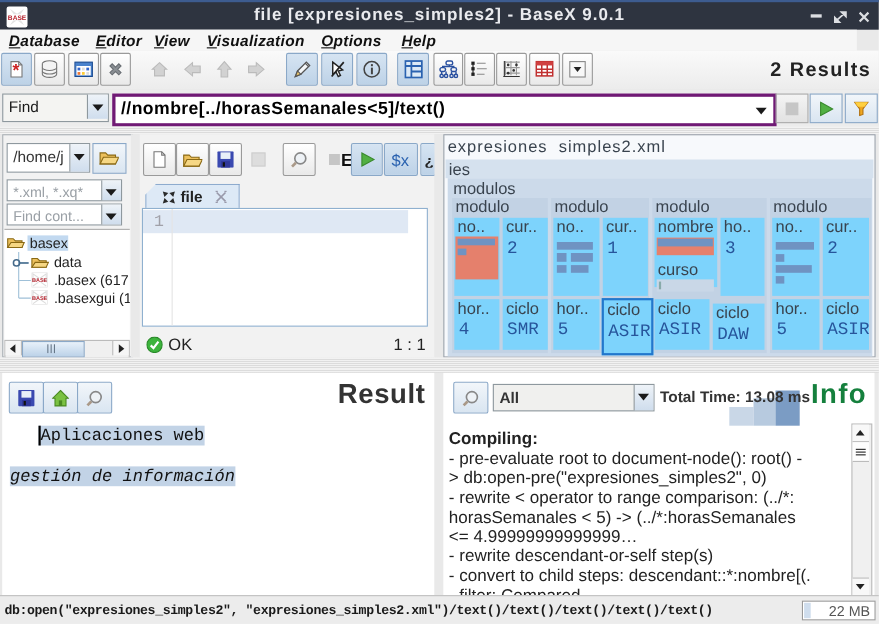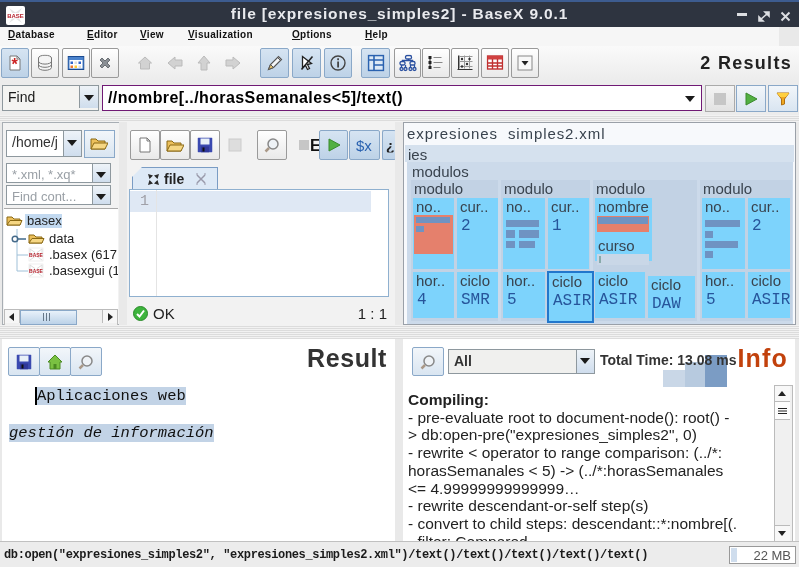--- a/index.html
+++ b/index.html
@@ -3,37 +3,37 @@
 <meta charset="utf-8">
 <style>
   html,body{margin:0;padding:0;}
   #win{position:relative;width:799px;height:567px;background:#e9e9e9;font-family:"Liberation Sans",sans-serif;overflow:hidden;}
   .abs{position:absolute;}
   
   #titlebar{left:0;top:0;width:799px;height:27px;background:#2e3440;}
   #titletop{left:0;top:0;width:799px;height:2px;background:#3d5c90;}
   #title{left:0;top:5px;width:799px;text-align:center;color:#e9eaee;font-size:15.5px;font-weight:bold;letter-spacing:0.85px;}
   
-  #menubar{left:0;top:27px;width:779px;height:19px;background:#f6f6f6;color:#111;font-size:10px;font-weight:600;letter-spacing:0.3px;}
+  #menubar{left:0;top:27px;width:779px;height:19px;background:#f6f6f6;color:#111;font-size:14px;font-weight:600;letter-spacing:0.3px;font-style:italic;}
   .mi{position:absolute;top:2px;}
   .mi u{text-decoration:underline;}
   
   #toolbar{left:0;top:46px;width:799px;height:35px;background:linear-gradient(#fafafa,#ececec);border-bottom:1px solid #d8d8d8;}
   .tbtn{position:absolute;top:2px;height:28px;background:linear-gradient(#ffffff,#e9e9e9);border:1px solid #9a9a9a;border-radius:2px;}
   .tbtn.blue{background:linear-gradient(#d6e4f2,#bdd2e7);border-color:#8aa8c8;}
   .tbtn.noborder{border-color:transparent;background:transparent;}
   .tbtn svg{position:absolute;left:50%;top:50%;transform:translate(-50%,-50%);}
   #results{right:7px;top:7px;font-size:18px;font-weight:bold;color:#222;letter-spacing:1.3px;position:absolute;}
   
   #querybar{left:0;top:81px;width:799px;height:34px;background:#ececec;}
   #findcombo{position:absolute;left:2px;top:4px;width:95px;height:24px;background:#f4f4f2;border:1px solid #8e989e;}
   #findcombo .txt{position:absolute;left:5px;top:3px;font-size:14px;color:#1a1a1a;}
   #findcombo .arrow{position:absolute;right:0;top:0;width:18px;height:22px;background:linear-gradient(#eef3f8,#cfdded);border-left:1px solid #8e989e;}
   .darr{width:0;height:0;border-left:5px solid transparent;border-right:5px solid transparent;border-top:6px solid #1a1a1a;position:absolute;left:4px;top:9px;}
-  #qinput{position:absolute;left:102px;top:4px;width:598px;height:24px;background:#fff;border:1px solid #701a75;}
+  #qinput{position:absolute;left:102px;top:4px;width:598px;height:24px;background:#fff;border:3px solid #701a75;}
   #qinput .txt{position:absolute;left:5px;top:3px;font-size:16px;font-weight:bold;letter-spacing:0.4px;color:#000;}
   #qinput .arrow{position:absolute;right:0;top:0;width:20px;height:22px;background:#fff;}
   .qbtn{position:absolute;top:4px;width:28px;height:25px;background:linear-gradient(#f2f6fa,#d9e5f1);border:1px solid #8aa8c8;}
   .qbtn svg{position:absolute;left:50%;top:50%;transform:translate(-50%,-50%);}
   
   .hsplit{left:0;width:799px;background:repeating-linear-gradient(#f2f2f2 0 1px,#dcdcdc 1px 2px);}
   
   #files{left:2px;top:122px;width:117px;height:201px;background:#f2f2f2;border:1px solid #a8aeb4;}
   .combo{position:absolute;background:#fff;border:1px solid #8e989e;}
   .combo .txt{position:absolute;left:5px;top:3px;font-size:13px;color:#333;}
@@ -492,20 +492,24 @@
     <div class="cell mcell" style="left:191px;top:75px;width:57px;height:63px;">
         <span class="clabel">nombre</span>
       <div style="position:absolute;left:2px;top:18px;width:52px;height:16px;background:#e5806c;">
         <div style="position:absolute;left:1px;top:1px;width:50px;height:7px;background:#6f93c2;"></div>
       </div>
       <span class="clabel" style="top:39px;">curso</span>
       <div style="position:absolute;left:2px;top:56px;width:52px;height:11px;background:#c9d7e7;">
         <div style="position:absolute;left:2px;top:2px;width:2px;height:7px;background:#8aa;"></div>
       </div>
     </div>
+    <div class="cell mcell" style="left:251px;top:75px;width:40px;height:71px;">
+        <span class="clabel">ho..</span>
+        <span class="cval">3</span>
+      </div>
     <div class="cell mcell" style="left:191px;top:149px;width:50px;height:46px;">
         <span class="clabel">ciclo</span>
         <span class="cval">ASIR</span>
       </div>
     <div class="cell mcell" style="left:244px;top:153px;width:47px;height:42px;">
         <span class="clabel">ciclo</span>
         <span class="cval">DAW</span>
       </div>
 
     <div class="cell mcell" style="left:298px;top:75px;width:43px;height:71px;">
@@ -577,21 +581,21 @@
       <span class="txt" style="font-size:14px;font-weight:bold;color:#333;">All</span>
       <span class="arrow">
           <span class="darr" style="left:3px;top:8px;"></span>
         </span>
     </div>
 
     <div style="position:absolute;left:260px;top:31px;width:22px;height:17px;background:#c9d7e7;"></div>
     <div style="position:absolute;left:282px;top:23px;width:20px;height:25px;background:#b7cadf;"></div>
     <div style="position:absolute;left:302px;top:16px;width:22px;height:32px;background:#7b9cc4;"></div>
     <span style="position:absolute;left:197px;top:13px;font-size:14px;font-weight:bold;color:#333;">Total Time: 13.08 ms</span>
-    <span style="position:absolute;right:7px;top:5px;font-size:25px;font-weight:bold;letter-spacing:1.2px;color:#c2410c;">Info</span>
+    <span style="position:absolute;right:7px;top:5px;font-size:25px;font-weight:bold;letter-spacing:1.2px;color:#15803d;">Info</span>
     <div style="position:absolute;left:5px;top:52px;width:362px;font-size:15.5px;line-height:17.7px;color:#222;">
       <b>Compiling:</b><br>
       - pre-evaluate root to document-node(): root() -<br>
       &gt; db:open-pre("expresiones_simples2", 0)<br>
       - rewrite &lt; operator to range comparison: (../*:<br>
       horasSemanales &lt; 5) -&gt; (../*:horasSemanales<br>
       &lt;= 4.99999999999999…<br>
       - rewrite descendant-or-self step(s)<br>
       - convert to child steps: descendant::*:nombre[(.<br>
       - filter: Compared<br>

